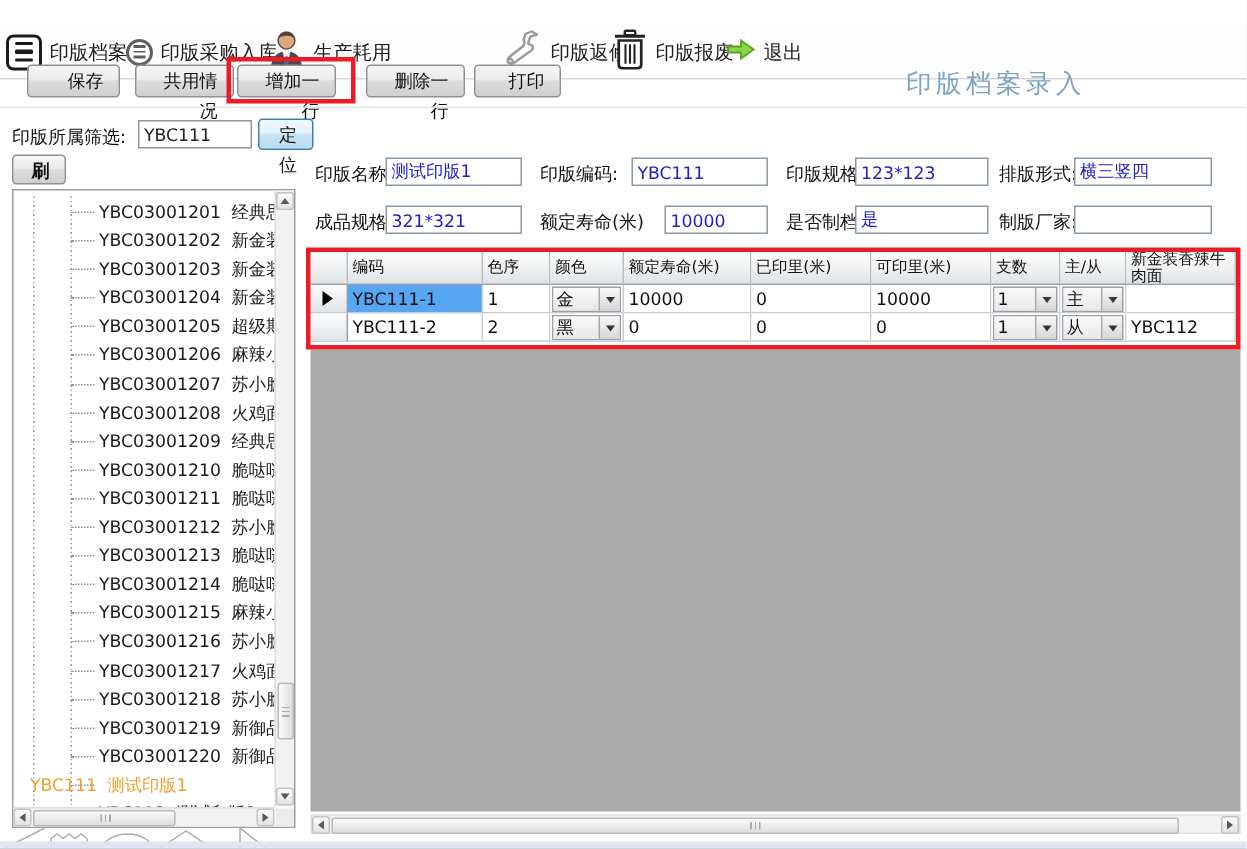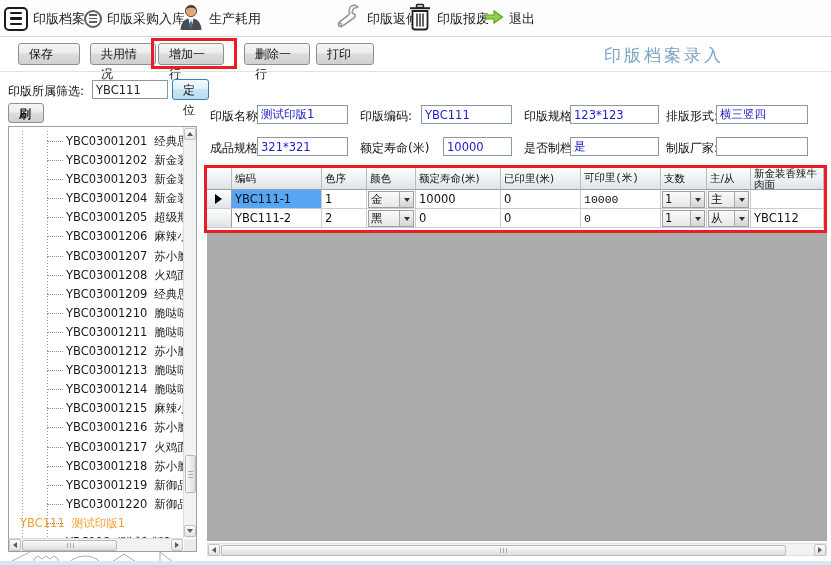--- a/index.html
+++ b/index.html
@@ -2,35 +2,35 @@
 <html style="--accent_red: #ec1c24; --title_blue: #7aa3c4; --tree_selected_orange: #f0a030; --grid_selection_blue: #56a6f3; --panel_gray: #ababab; --value_blue: #2121c8; --exit_green: #7ed12f;"><head>
 <meta charset="utf-8">
 <style>
   * { margin:0; padding:0; box-sizing:border-box; }
   html,body { background:#f4f4f4; }
   body { font-family:"DejaVu Sans", sans-serif; }
   .app { position:relative; width:831px; height:566px; background:#fff; overflow:hidden;
          border-bottom:1px solid #c9d4e0; }
 
   
-  .toolbar { position:absolute; left:0; top:0; width:831px; height:37px; background:#fdfdfd;
+  .toolbar { position:absolute; left:0; top:16px; width:831px; height:37px; background:#fdfdfd;
              border-bottom:1px solid #d8d8d8; }
   .tb-item { position:absolute; top:0; height:37px; display:flex; align-items:center; gap:5px;
              cursor:pointer; color:#1c1c1c; font-size:13px; white-space:nowrap; }
   .icon-menu-square { width:24px; height:24px; border:2px solid #1b1b1b; border-radius:5px;
              display:flex; flex-direction:column; justify-content:center; gap:3px; padding:0 4px; background:#fff; }
   .icon-menu-square i { display:block; height:2.5px; background:#1b1b1b; border-radius:1px; }
   .icon-menu-circle { width:18px; height:18px; border:2px solid #5f5f5f; border-radius:50%;
              display:flex; flex-direction:column; justify-content:center; gap:2px; padding:0 3px; background:#fff; }
   .icon-menu-circle i { display:block; height:1.5px; background:#5f5f5f; }
 
   
   .btn { position:absolute; height:22px; border:1px solid #8e9091; border-radius:3px;
          background:linear-gradient(#f6f6f6,#ececec 45%,#dcdcdc 50%,#d0d0d0);
-         font-family:"DejaVu Sans",sans-serif; font-size:12px; color:#111; text-align:left;
+         font-family:"DejaVu Sans",sans-serif; font-size:12px; color:#111; text-align:right;
          line-height:20px; cursor:pointer; padding:0 10px; }
   .red-box { position:absolute; border:3px solid var(--accent_red,#ec1c24); pointer-events:none; z-index:30; }
   .page-title { position:absolute; left:604px; top:44px; width:230px; font-size:17px; letter-spacing:3px;
          color:var(--title_blue,#7aa3c4); }
   .hr2 { position:absolute; left:0; top:71px; width:831px; height:1px; background:#e3e3e3; }
 
   
   .lbl { position:absolute; font-size:12px; color:#111; white-space:nowrap; }
   .tbx { position:absolute; height:19px; border:1px solid #8a99a8; background:#fff; font-family:"DejaVu Sans",sans-serif;
          font-size:11.5px; padding:0 3px; color:var(--value_blue,#2121c8); }
@@ -71,21 +71,21 @@
   
   .grid { position:absolute; left:207px; top:168px; width:617px; font-size:11.5px; color:#111; z-index:5; }
   .g-row { display:flex; }
   .g-cell { border-right:1px solid #c9ccd0; border-bottom:1px solid #c9ccd0; background:#fff;
             display:flex; align-items:center; padding:0 3px; height:19px; overflow:hidden; }
   .g-head .g-cell { height:22px; background:linear-gradient(#fdfdfd,#eef0f2 55%,#dfe3e6);
             border-right:1px solid #b8bcc0; border-bottom:1px solid #9aa0a6; font-size:10.5px; line-height:10.5px; }
   .sel-col { background:linear-gradient(#fdfdfd,#eef0f2 55%,#dfe3e6) !important;
              border-right:1px solid #9aa0a6; justify-content:center; }
   .c0{width:25px;} .c1{width:90px;} .c2{width:45px;} .c3{width:49px;padding:0;}
-  .c4{width:85px;} .c5{width:80px;} .c6{width:80px;font-family:Liberation Mono, monospace;} .c7{width:46px;padding:0;}
+  .c4{width:85px;} .c5{width:80px;} .c6{width:80px;} .c7{width:46px;padding:0;}
   .c8{width:44px;padding:0;} .c9{width:73px;}
   .cell-selected { background:var(--grid_selection_blue,#56a6f3); }
   .row-arrow { width:0; height:0; border:5px solid transparent; border-left:7px solid #000; margin-left:4px; }
   .combo { flex:1; display:flex; height:17px; margin:1px; border:1px solid #9aa0a6; background:#fff; }
   .combo .txt { flex:1; display:flex; align-items:center; padding:0 2px;
                 background:linear-gradient(#fafafa,#e7e7e7); overflow:hidden; }
   .combo .dd { width:14px; background:linear-gradient(#f8f8f8,#d5d5d5); border-left:1px solid #a8a8a8;
                display:flex; align-items:center; justify-content:center; cursor:pointer; }
   .combo .dd::after { content:""; width:0; height:0; border:3.5px solid transparent; border-top:4.5px solid #333; margin-top:4px; }
 

